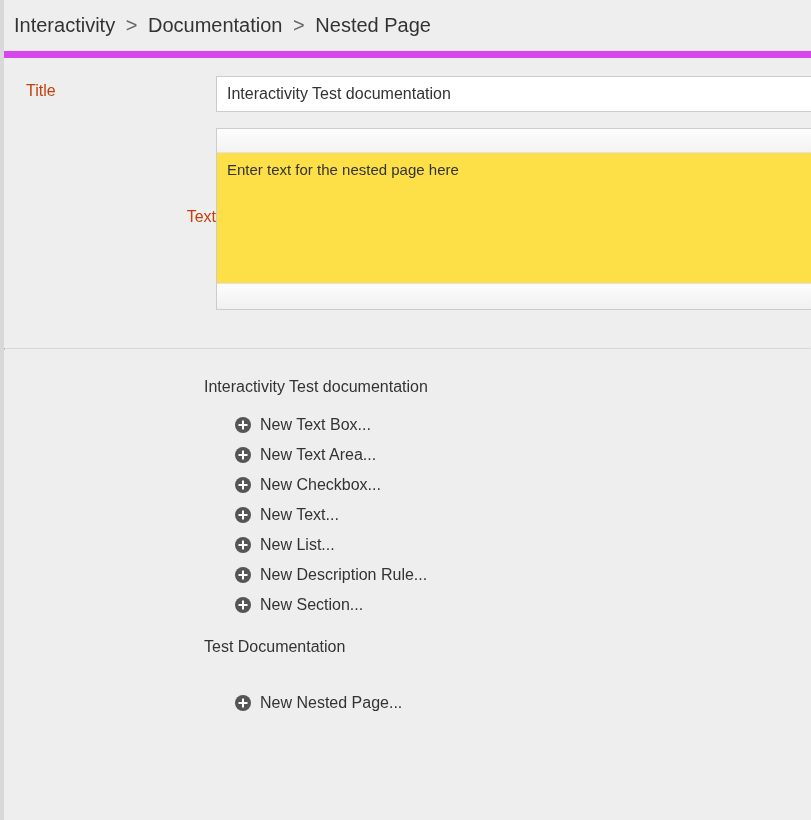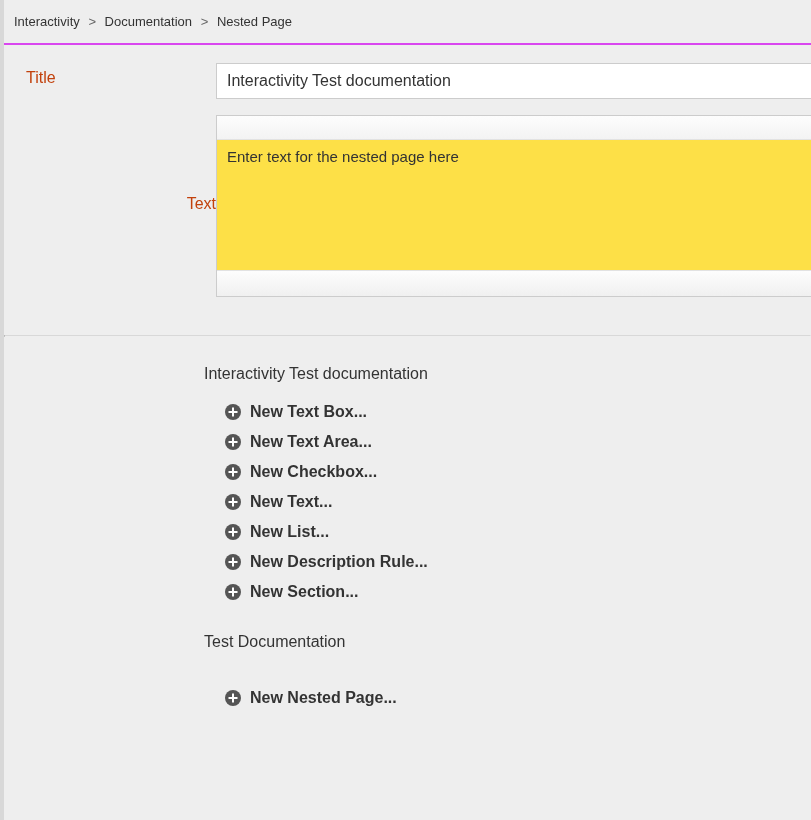--- a/index.html
+++ b/index.html
@@ -9,23 +9,23 @@
     font-size: 15px;
     color: #333;
     background: #eeeeee;
     width: 811px;
     height: 820px;
     overflow: hidden;
     border-left: 4px solid #d8d8d8;
   }
   .header {
     padding: 14px 20px 14px 10px;
-    border-bottom: 2px solid #d946ef;
+    border-bottom: 7px solid #d946ef;
     color: #444;
-    font-size: 13px;
+    font-size: 20px;
   }
   .breadcrumb-part { color: #333; }
   .breadcrumb-sep { color: #666; margin: 0 5px; }
   .form-area {
     padding: 18px 0 22px 22px;
   }
   .form-row {
     display: flex;
     align-items: flex-start;
     margin-bottom: 16px;
@@ -76,28 +76,27 @@
     border-top: 1px solid #d8d8d8;
     margin: 0;
   }
   .tree-area {
     padding: 28px 0 20px 200px;
   }
   .tree-heading {
     font-size: 16px;
     color: #333;
     margin-bottom: 14px;
-    margin-top: 26px;
+    margin-top: 18px;
   }
   .tree-heading:first-child { margin-top: 0; }
   .tree-list {
-    margin: 2px;
+    margin: 12px;
     padding: 0;
     list-style: none;
-    font-weight: bold;
   }
   .tree-item {
     display: flex;
     align-items: center;
     padding: 6px 0 6px 18px;
     font-size: 16px;
     color: #333;
     cursor: pointer;
   }
   .plus-icon {

